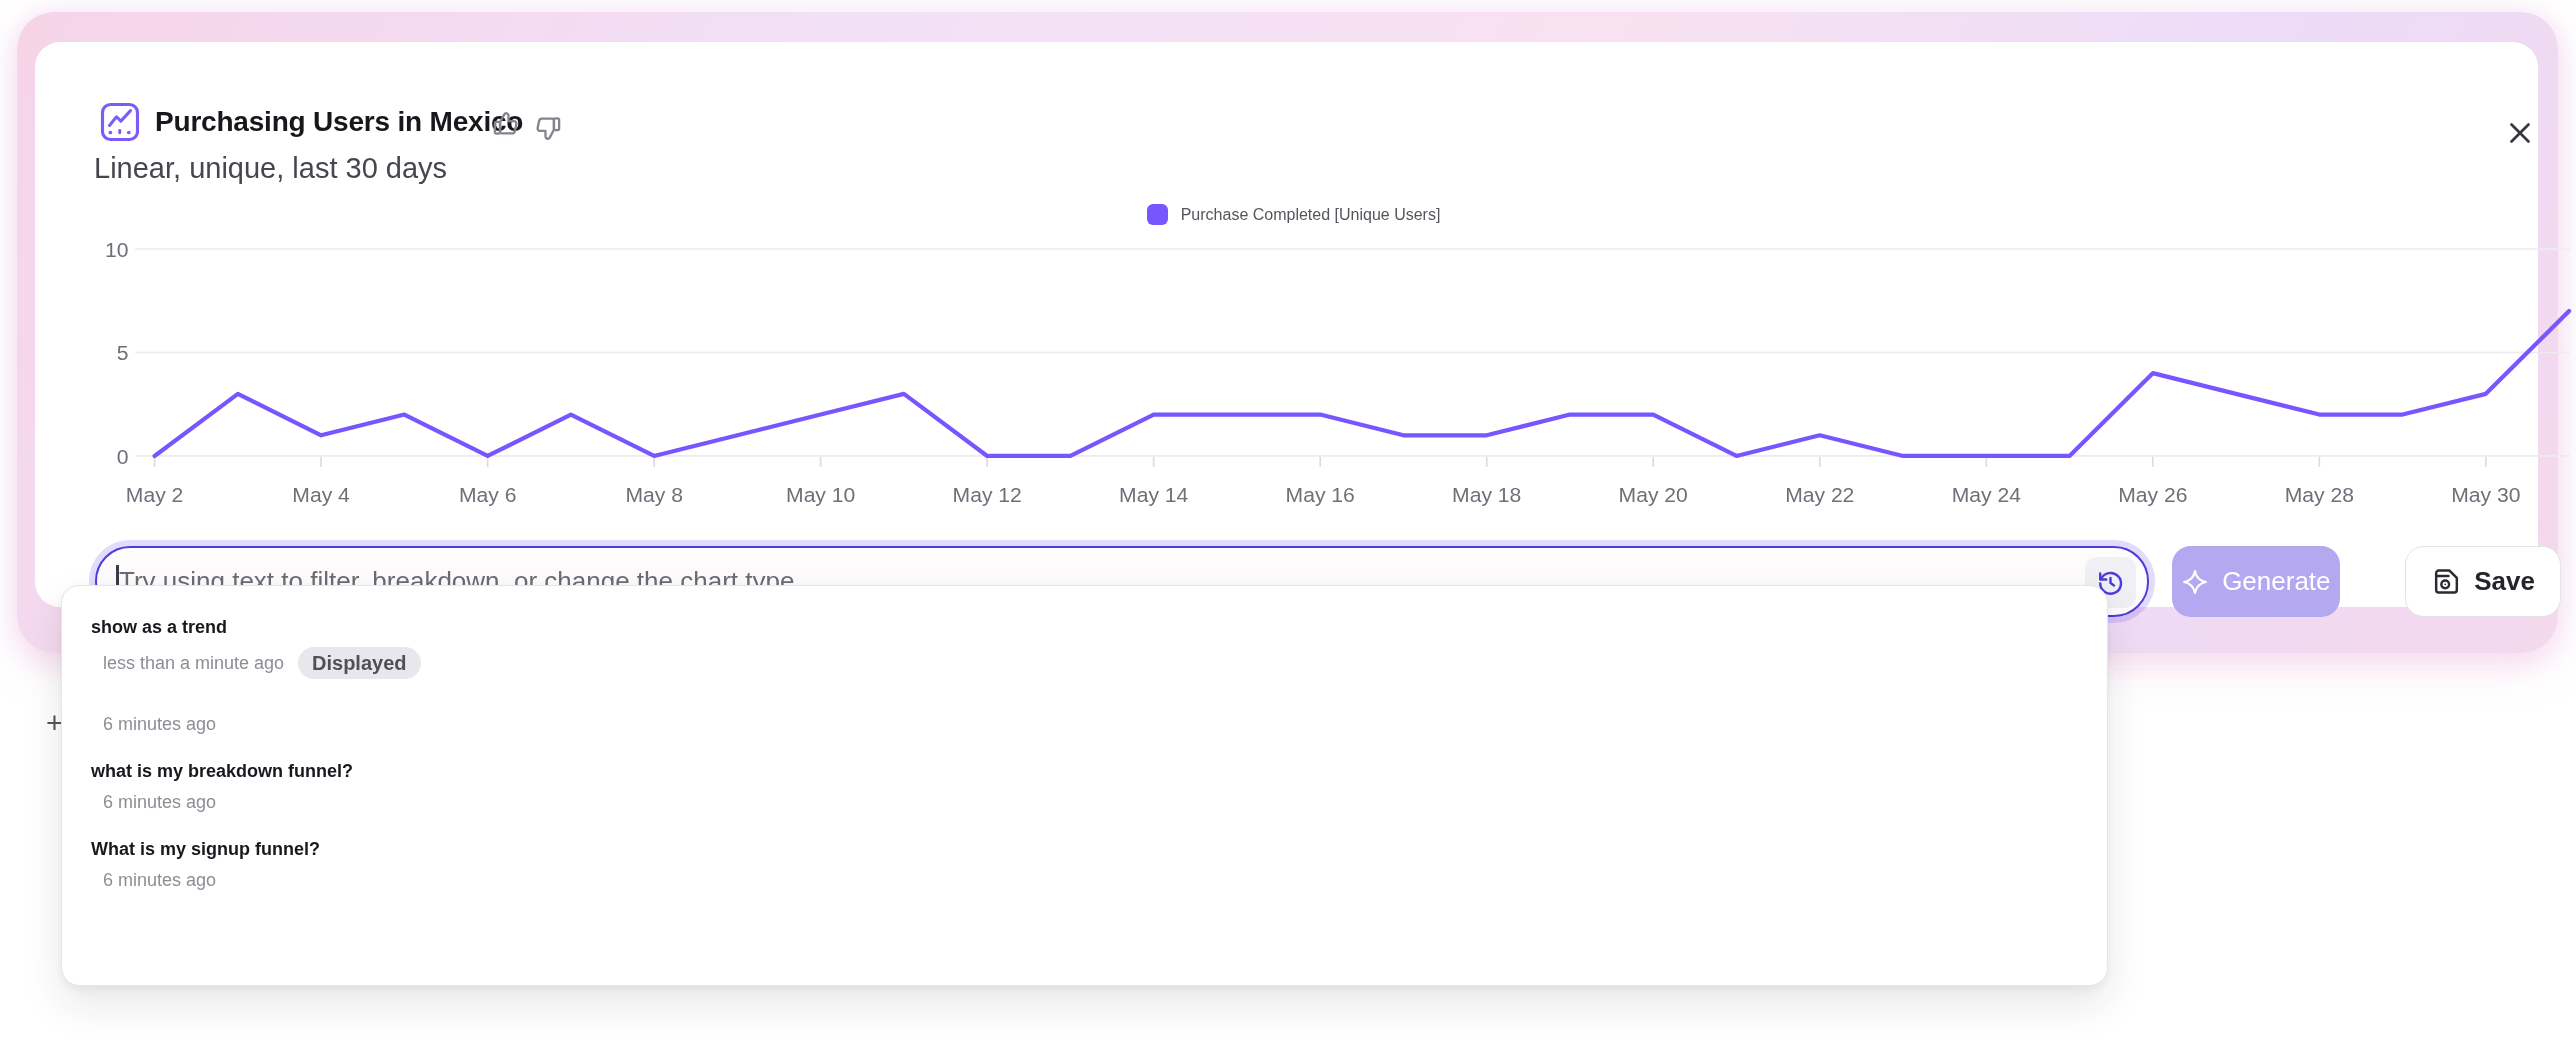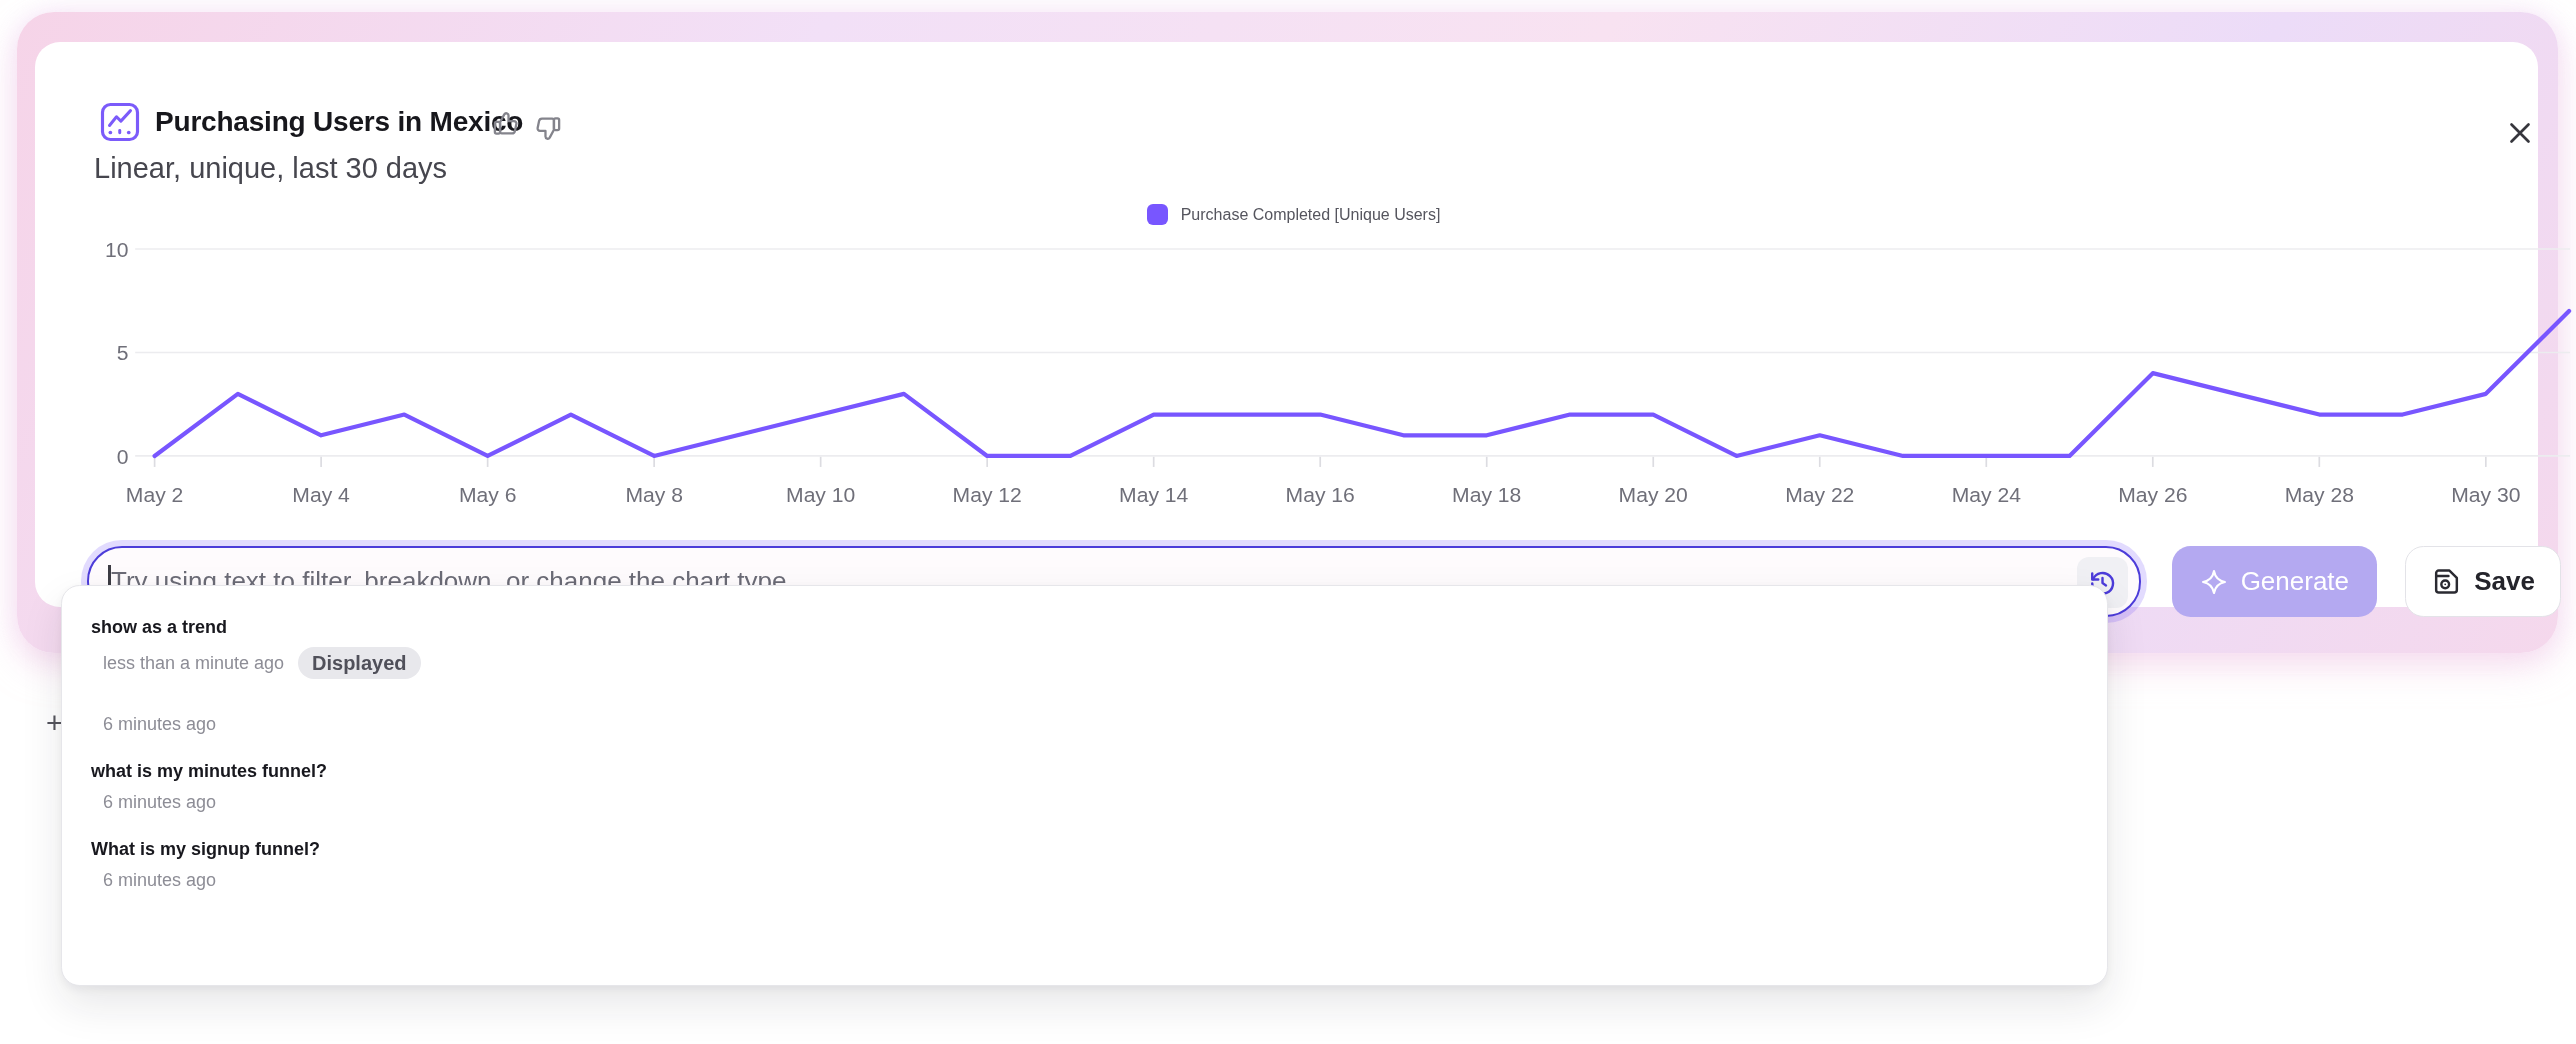--- a/index.html
+++ b/index.html
@@ -23,30 +23,30 @@
   .card-subtitle{position:absolute;left:59px;top:110px;font-size:29px;color:#46464e;}
 
   .legend{position:absolute;left:1112px;top:162px;display:flex;align-items:center;gap:12.7px;}
   .legend-swatch{width:21px;height:21px;border-radius:6px;background:#7856FF;}
   .legend-label{font-size:16px;color:#55555e;}
 
   .chart-layer{position:absolute;left:0;top:0;width:2576px;height:490px;pointer-events:none;}
   .chart-layer text{font-family:"Liberation Sans",sans-serif;}
 
   
-  .ai-input{position:absolute;left:52px;top:504px;width:2054px;height:71px;border-radius:35px;
+  .ai-input{position:absolute;left:60px;top:504px;width:2054px;height:71px;border-radius:35px;
             border:2.5px solid #4c3cd9;background:#fefbfd;box-shadow:0 0 0 6px rgba(124,92,252,.22);}
   .ai-input input{position:absolute;left:0;top:0;width:100%;height:100%;border:none;outline:none;background:transparent;
                   border-radius:35px;padding:0 76px 0 22px;font-size:26px;color:#2a2a31;font-family:"Liberation Sans",sans-serif;}
   .ai-input input::placeholder{color:#6b6b76;opacity:1;}
   .caret{position:absolute;left:19.4px;top:17px;width:2.5px;height:37px;background:#3c3c44;}
   .history-btn{position:absolute;right:11px;top:8.5px;width:51px;height:51px;border-radius:12px;background:#f0f0f4;
                border:none;cursor:pointer;display:flex;align-items:center;justify-content:center;color:#4c3cd9;padding:0;}
 
-  .gen-btn{position:absolute;left:2137px;top:504px;width:205px;height:71px;border-radius:18.6px;border:none;cursor:pointer;
+  .gen-btn{position:absolute;left:2137px;top:504px;width:168px;height:71px;border-radius:18.6px;border:none;cursor:pointer;
            background:#b4a9f1;color:#ffffff;font-size:26px;font-weight:500;display:flex;align-items:center;justify-content:center;gap:12.7px;
            font-family:"Liberation Sans",sans-serif;}
   .save-btn{position:absolute;left:2370px;top:504px;width:156px;height:71px;border-radius:18.6px;cursor:pointer;
             background:#ffffff;border:1.7px solid #e3e3e8;color:#24242b;font-size:26px;font-weight:600;
             display:flex;align-items:center;justify-content:center;gap:12px;font-family:"Liberation Sans",sans-serif;}
 
   .stray-plus{position:absolute;left:46px;top:707px;font-size:29px;color:#54545c;z-index:5;}
 
   
   .dropdown{position:absolute;left:61px;top:585px;width:2047px;height:401px;border-radius:18.6px;background:#ffffff;
@@ -185,21 +185,21 @@
         <span class="dd-time">less than a minute ago</span>
         <span class="dd-badge">Displayed</span>
       </div>
     </div>
     <div class="dd-item">
       <div class="dd-meta">
         <span class="dd-time">6 minutes ago</span>
       </div>
     </div>
     <div class="dd-item">
-      <div class="dd-query">what is my minutes funnel?</div>
+      <div class="dd-query">what is my breakdown funnel?</div>
       <div class="dd-meta">
         <span class="dd-time">6 minutes ago</span>
       </div>
     </div>
     <div class="dd-item">
       <div class="dd-query">What is my signup funnel?</div>
       <div class="dd-meta">
         <span class="dd-time">6 minutes ago</span>
       </div>
     </div>

